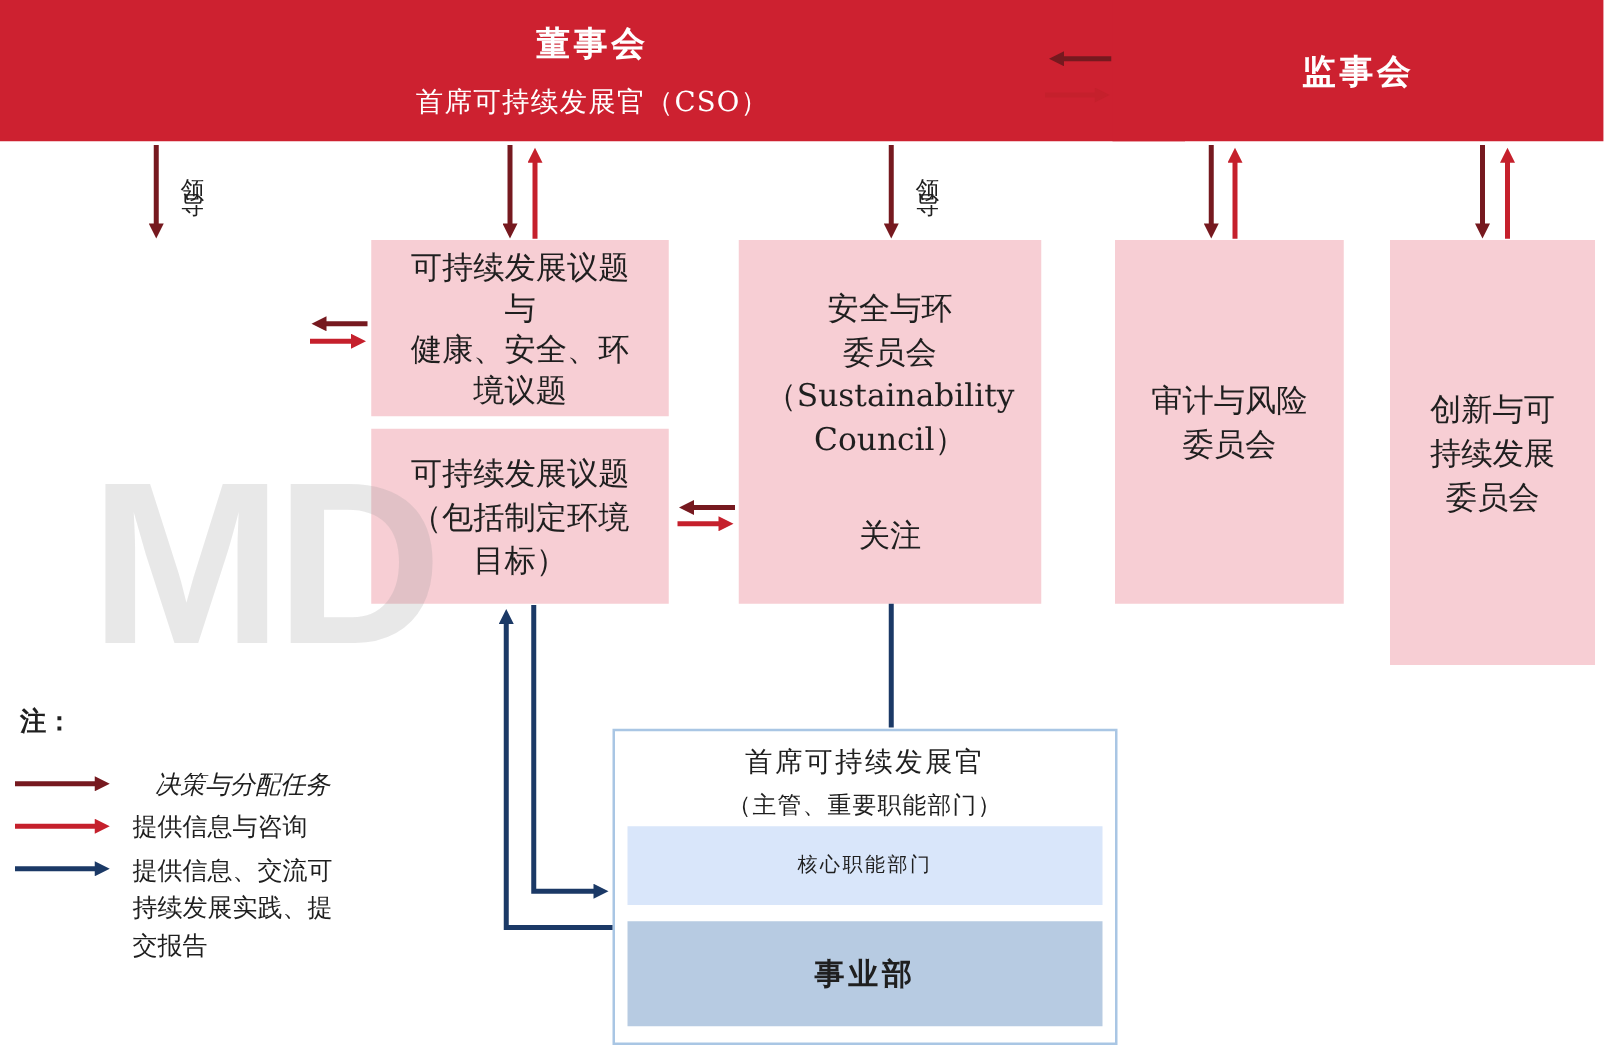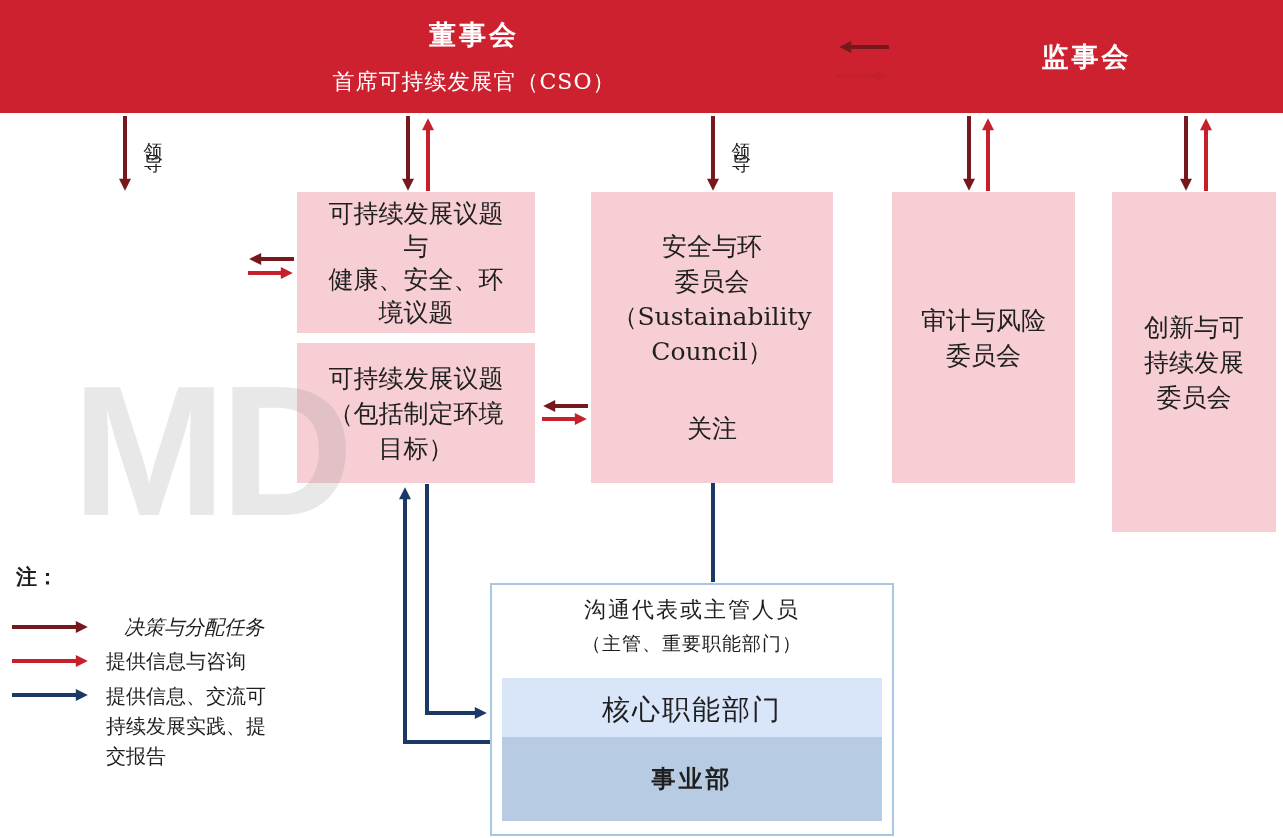--- a/index.html
+++ b/index.html
@@ -18,21 +18,21 @@
   .banner-sub{font-size:22px;margin-top:14px;letter-spacing:1px;}
   .pbox{background:var(--box-pink);display:flex;flex-direction:column;align-items:center;
         justify-content:center;text-align:center;font-size:25px;line-height:35px;z-index:10;}
   .prelines{white-space:pre-line;}
   .lead{writing-mode:vertical-rl;font-size:19px;letter-spacing:12px;z-index:10;}
   .panel{background:#fff;border:2px solid var(--panel-border-blue);box-sizing:border-box;z-index:10;}
   .panel-title{font-size:22px;text-align:center;margin-top:10px;letter-spacing:2px;}
   .panel-sub{font-size:19px;text-align:center;margin-top:6px;letter-spacing:1px;}
   .inner{position:absolute;left:10px;width:380px;display:flex;align-items:center;
          justify-content:center;text-align:center;}
-  .inner.core{top:93px;height:63px;background:var(--core-box-blue);font-size:28px;letter-spacing:2px;}
+  .inner.core{top:76px;height:63px;background:var(--core-box-blue);font-size:16px;letter-spacing:2px;}
   .inner.biz{top:152px;height:84px;background:var(--business-box-blue);font-size:24px;
              font-weight:bold;letter-spacing:3px;}
   .note{font-size:21px;font-weight:bold;z-index:10;}
   .legend-label{font-size:20px;line-height:30px;z-index:10;}
   .wm{z-index:20;pointer-events:none;color:rgba(150,150,150,0.22);font-weight:bold;
       font-family:"Liberation Sans","DejaVu Sans",sans-serif;white-space:nowrap;}
   .wm-logo{font-size:185px;letter-spacing:-6px;}
   .wm-cn{font-size:132px;letter-spacing:0px;font-family:"DejaVu Serif","Liberation Serif",serif;}
   .wm-en{font-size:29px;letter-spacing:7px;color:rgba(150,150,150,0.30);}
   svg.overlay{position:absolute;left:0;top:0;z-index:30;pointer-events:none;}
@@ -85,21 +85,21 @@
 委员会</div>
   </div>
 
   <div class="abs pbox" style="left:1112px;top:192px;width:164px;height:340px;" data-name="innovation-sustainability-committee-box">
     <div class="prelines" data-name="innovation-sustainability-committee-label">创新与可
 持续发展
 委员会</div>
   </div>
 
   <div class="abs panel" style="left:490px;top:583px;width:404px;height:253px;" data-name="communication-panel">
-    <div class="panel-title" data-name="communication-panel-title">沟通代表或主管人员</div>
+    <div class="panel-title" data-name="communication-panel-title">首席可持续发展官</div>
     <div class="panel-sub" data-name="communication-panel-subtitle">（主管、重要职能部门）</div>
     <div class="inner core" data-name="core-functions-box">
       <span data-name="core-functions-label">核心职能部门</span>
     </div>
     <div class="inner biz" data-name="business-units-box">
       <span data-name="business-units-label">事业部</span>
     </div>
   </div>
 
   <div class="abs note" style="left:16px;top:563px;" data-name="legend-note-label">注：</div>

